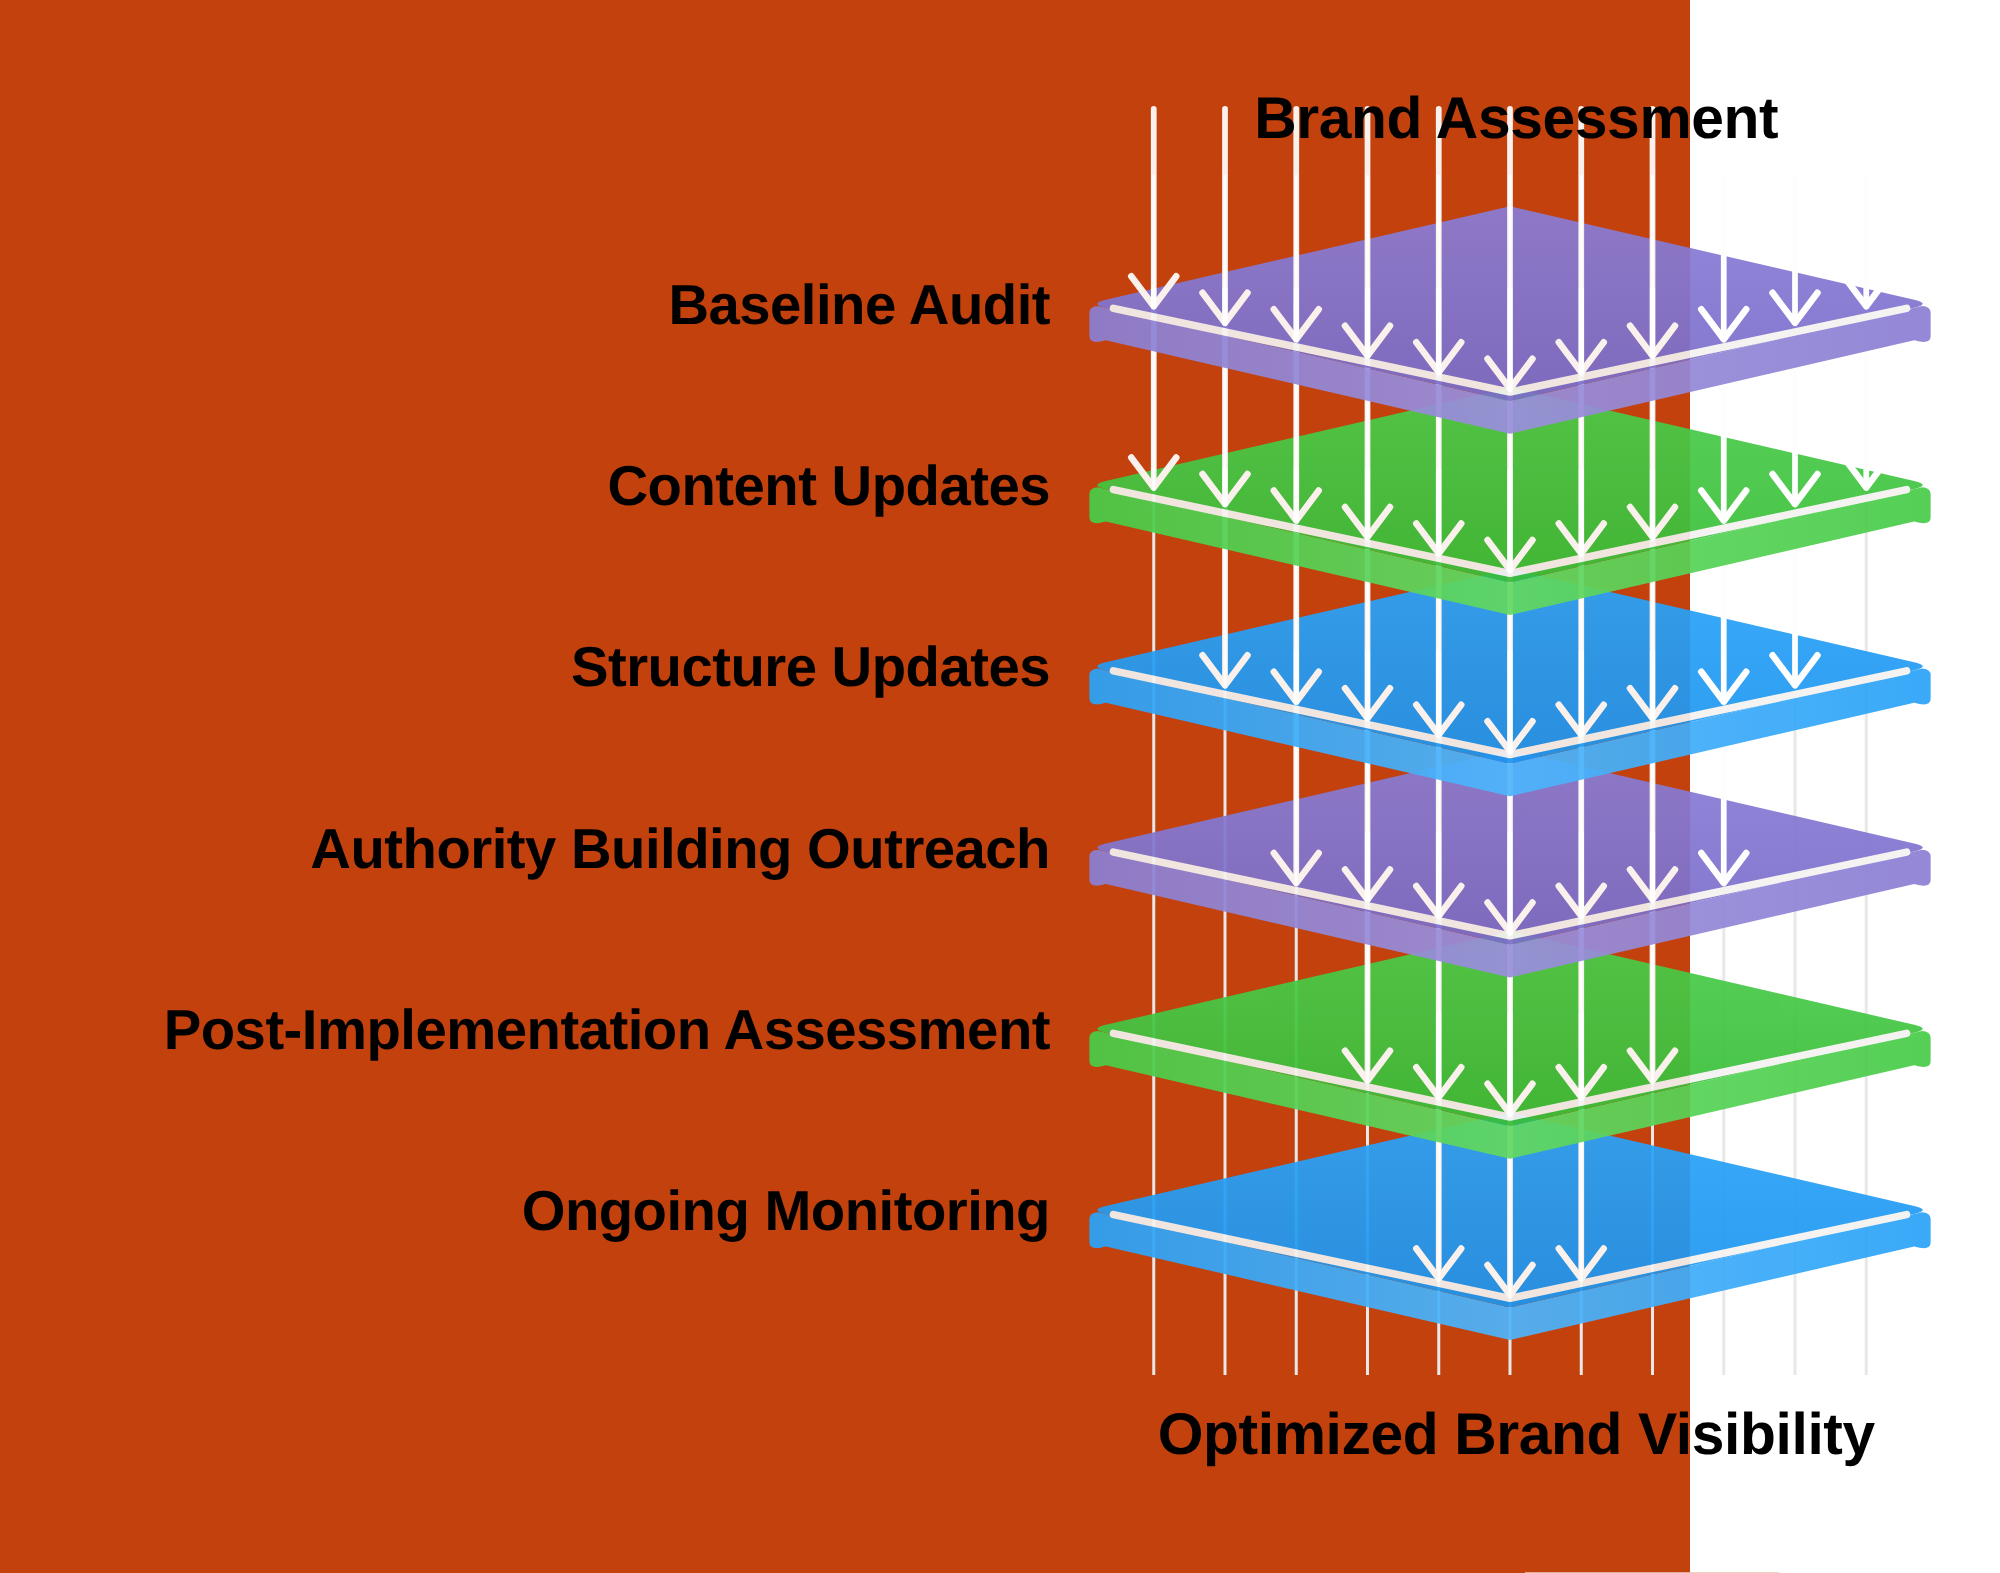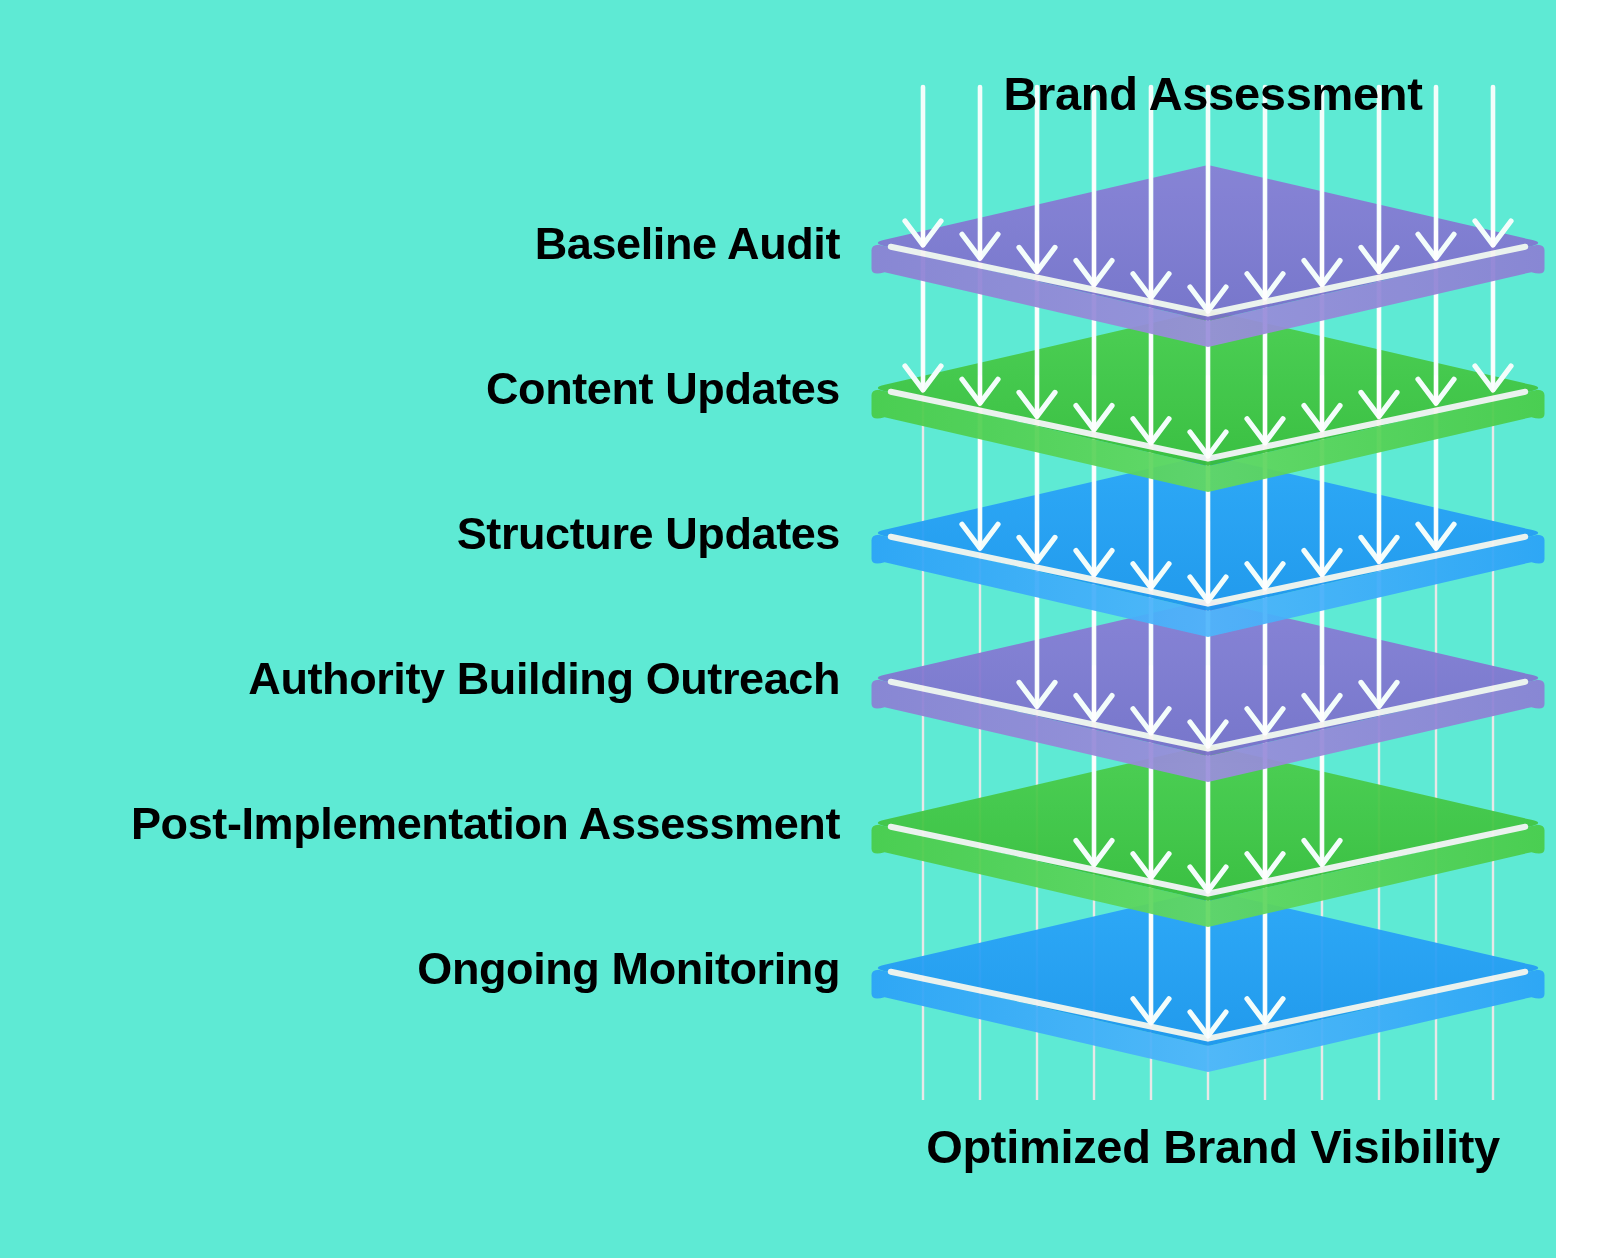--- a/index.html
+++ b/index.html
@@ -8,23 +8,23 @@
     background: #ffffff;
   }
   body {
     width: 1600px;
     height: 1258px;
     font-family: "Liberation Sans", sans-serif;
     overflow: hidden;
   }
   #stage {
     position: relative;
-    width: 1556px;
+    width: 1352px;
     height: 1258px;
-    background: #5eead4;
+    background: #c2410c;
   }
   .diagram-svg {
     position: absolute;
     left: 0;
     top: 0;
     width: 1600px;
     height: 1258px;
     display: block;
   }
   .hdr-text {

